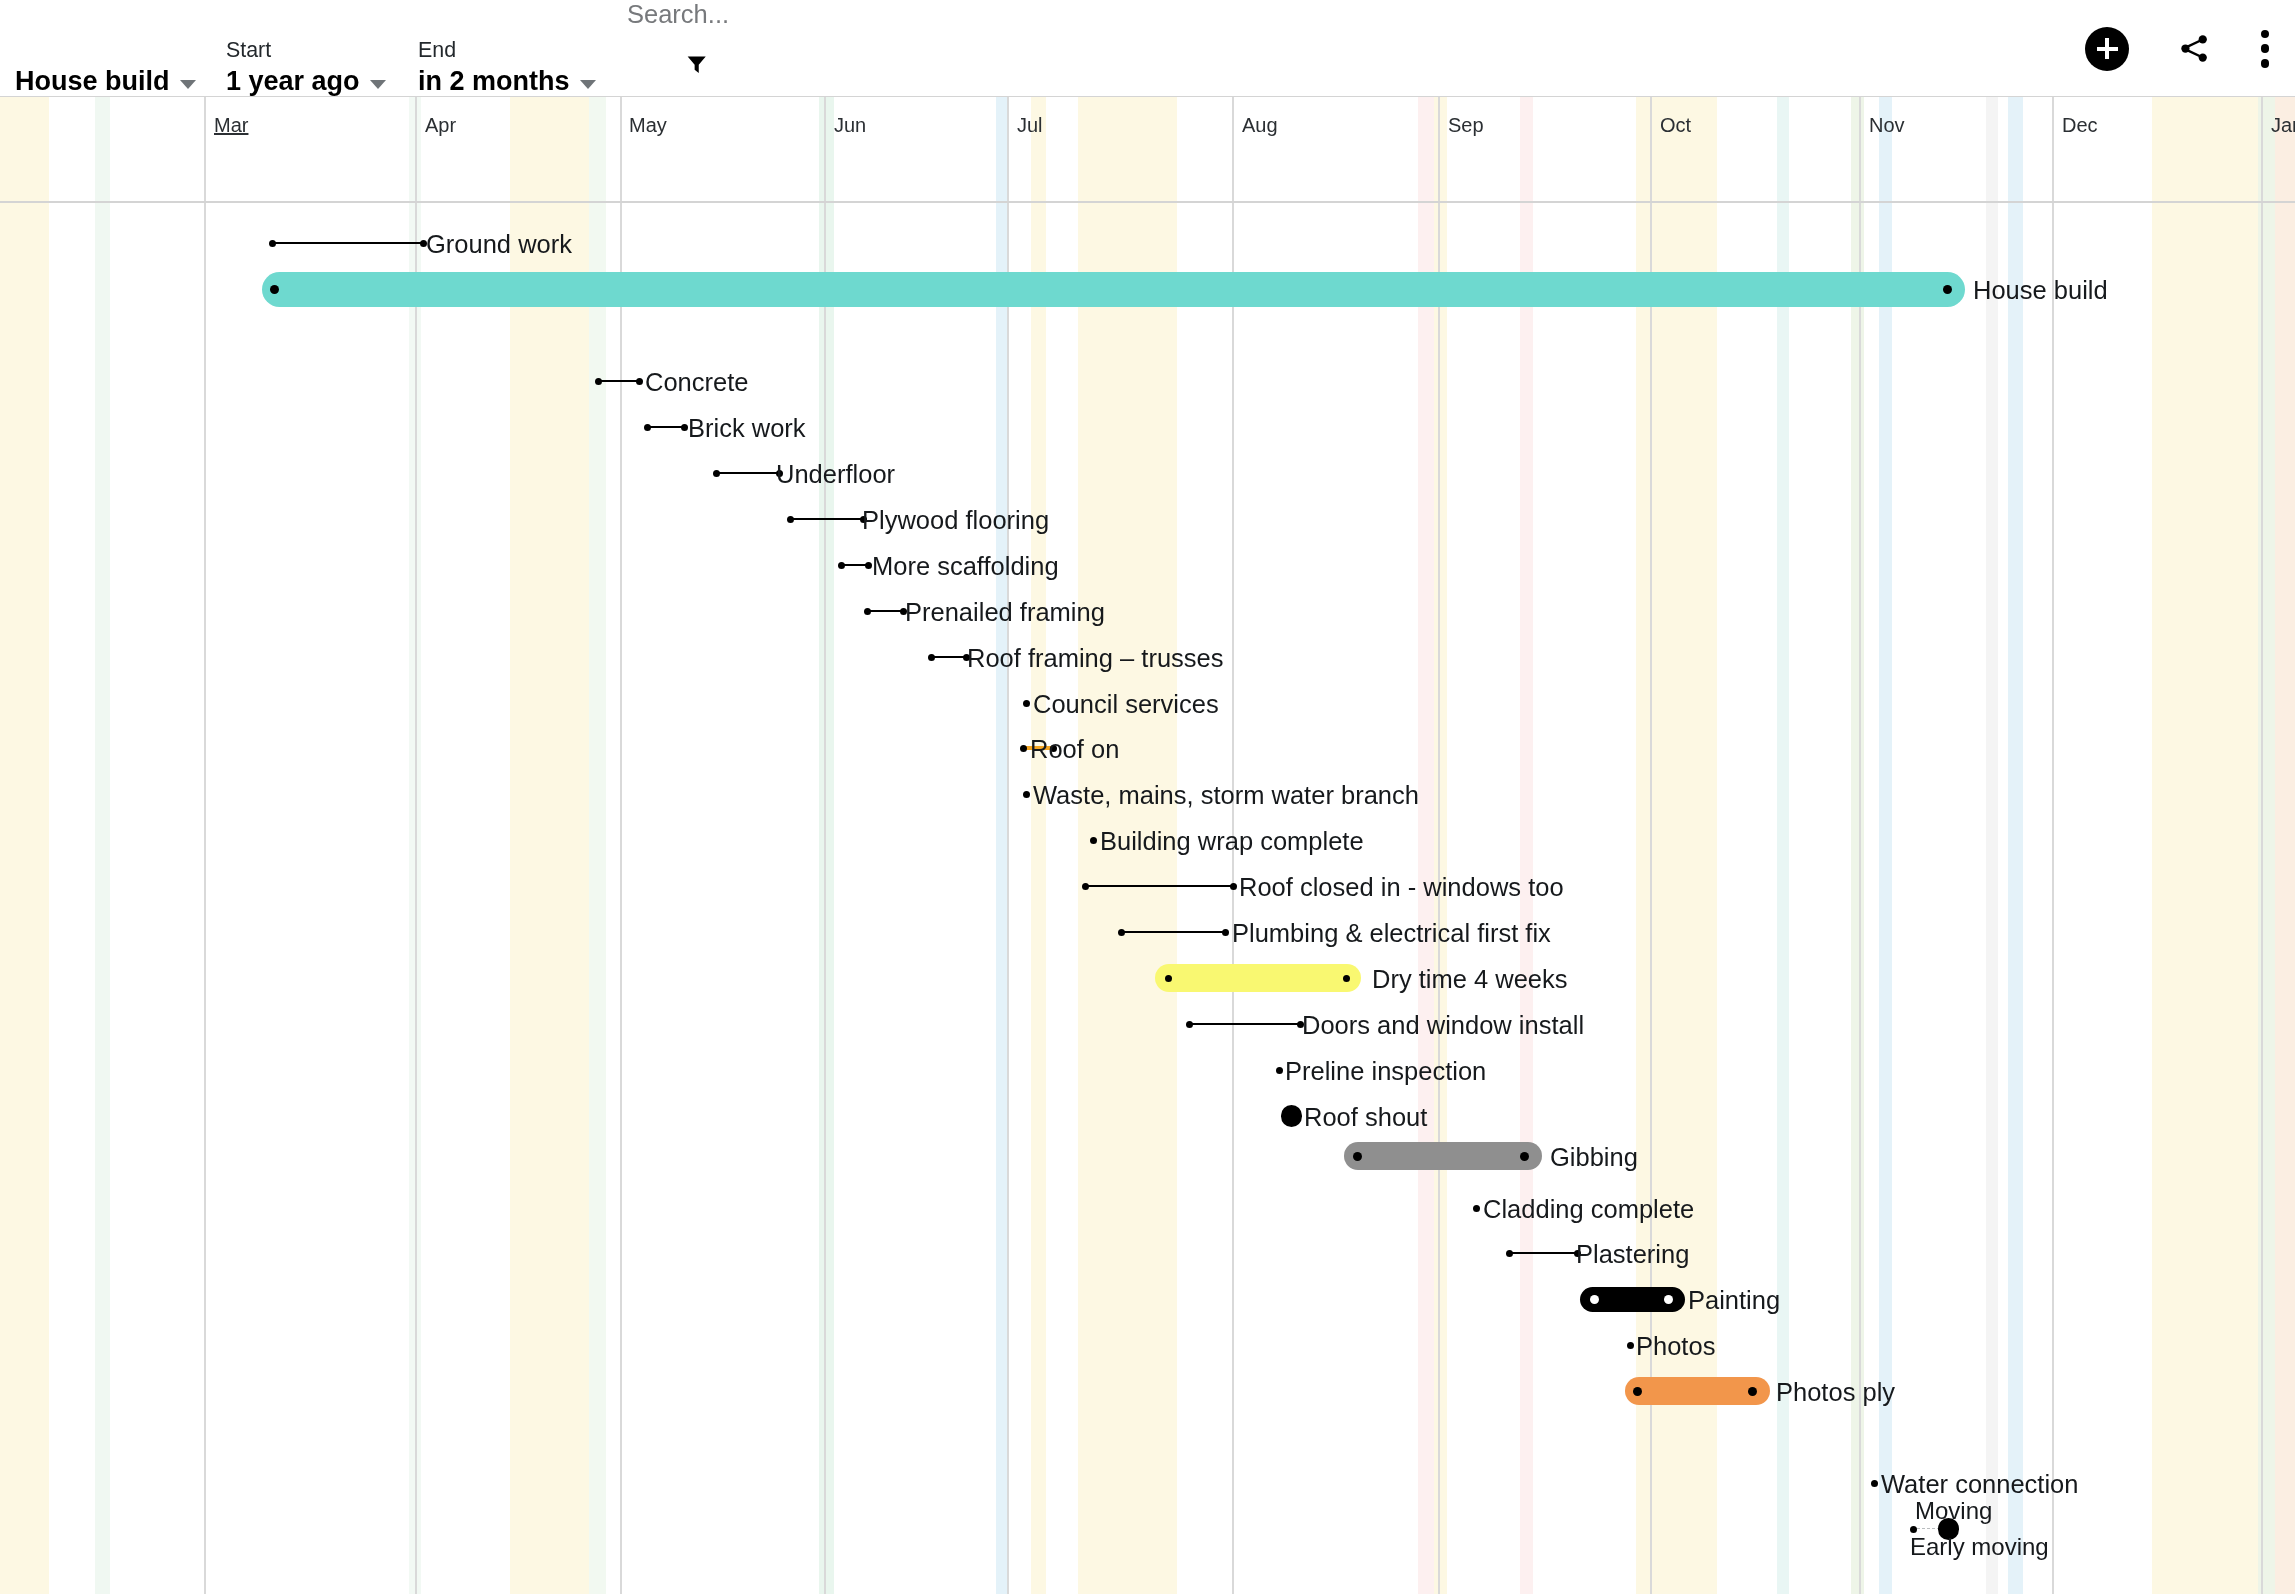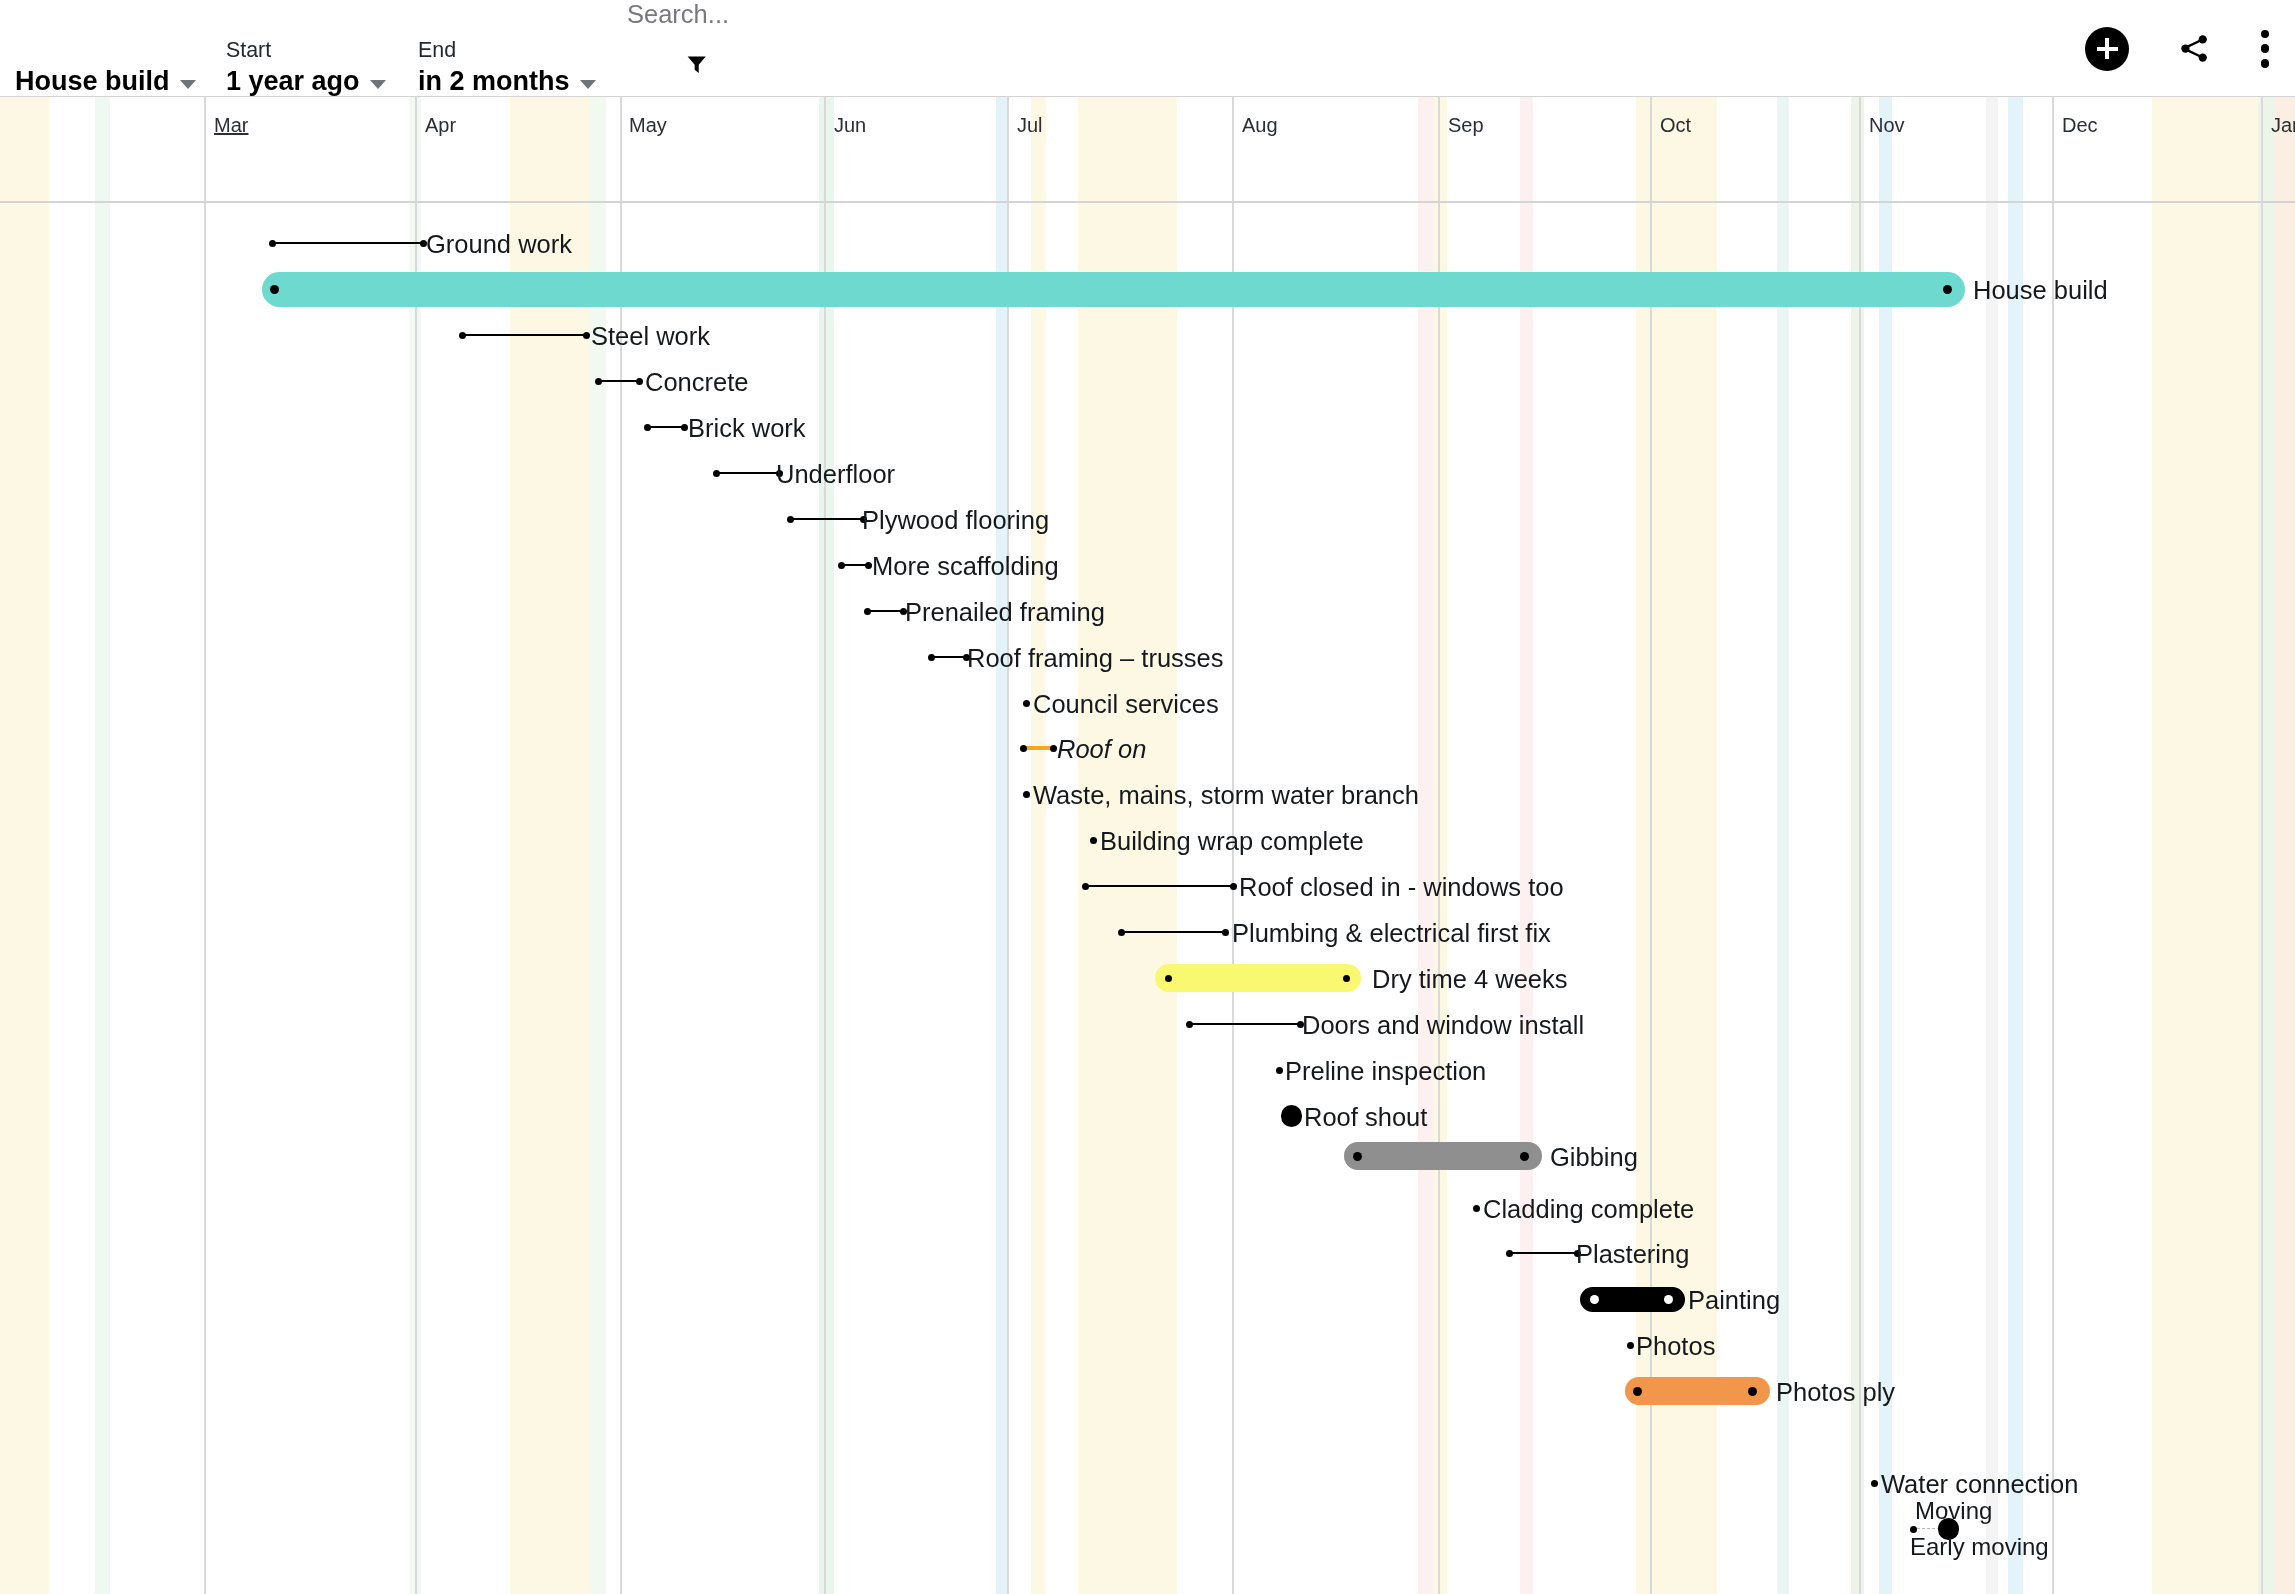--- a/index.html
+++ b/index.html
@@ -338,26 +338,20 @@
         <div class="tdot small" style="left: 269px;"></div>
         <div class="tdot small" style="left: 420px;"></div>
         <div class="tlabel" style="left: 426px;">Ground work</div>
       </div>
       <div class="row" style="top: 169px;">
         <div class="bar h-tall" style="left: 262px; width: 1703px; background: rgb(110, 217, 207);"></div>
         <div class="tdot " style="left: 270px;"></div>
         <div class="tdot " style="left: 1943px;"></div>
         <div class="tlabel" style="left: 1973px;">House build</div>
       </div>
-      <div class="row" style="top: 215px;">
-        <div class="tline" style="left: 463px; width: 123px;"></div>
-        <div class="tdot small" style="left: 459px;"></div>
-        <div class="tdot small" style="left: 583px;"></div>
-        <div class="tlabel" style="left: 591px;">Steel work</div>
-      </div>
       <div class="row" style="top: 261px;">
         <div class="tline" style="left: 599px; width: 41px;"></div>
         <div class="tdot small" style="left: 595px;"></div>
         <div class="tdot small" style="left: 636px;"></div>
         <div class="tlabel" style="left: 645px;">Concrete</div>
       </div>
       <div class="row" style="top: 307px;">
         <div class="tline" style="left: 648px; width: 37px;"></div>
         <div class="tdot small" style="left: 644px;"></div>
         <div class="tdot small" style="left: 681px;"></div>
@@ -394,21 +388,21 @@
         <div class="tlabel" style="left: 967px;">Roof framing – trusses</div>
       </div>
       <div class="row" style="top: 583px;">
         <div class="tdot small" style="left: 1023px;"></div>
         <div class="tlabel" style="left: 1033px;">Council services</div>
       </div>
       <div class="row" style="top: 628px;">
         <div class="tline col-orange" style="left: 1024px; width: 30px; background: rgb(245, 166, 35);"></div>
         <div class="tdot small" style="left: 1020px;"></div>
         <div class="tdot small" style="left: 1050px;"></div>
-        <div class="tlabel" style="left: 1057px; font-style: italic;">Roof on</div>
+        <div class="tlabel" style="left: 1030px;">Roof on</div>
       </div>
       <div class="row" style="top: 674px;">
         <div class="tdot small" style="left: 1023px;"></div>
         <div class="tlabel" style="left: 1033px;">Waste, mains, storm water branch</div>
       </div>
       <div class="row" style="top: 720px;">
         <div class="tdot small" style="left: 1090px;"></div>
         <div class="tlabel" style="left: 1100px;">Building wrap complete</div>
       </div>
       <div class="row" style="top: 766px;">

